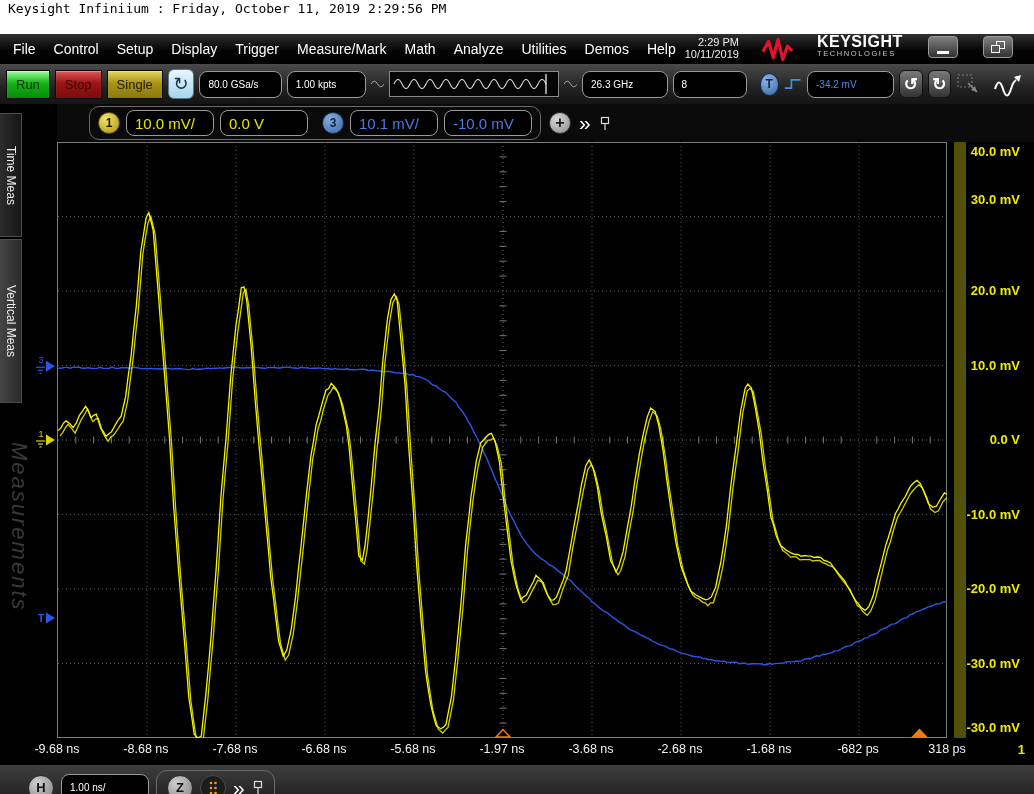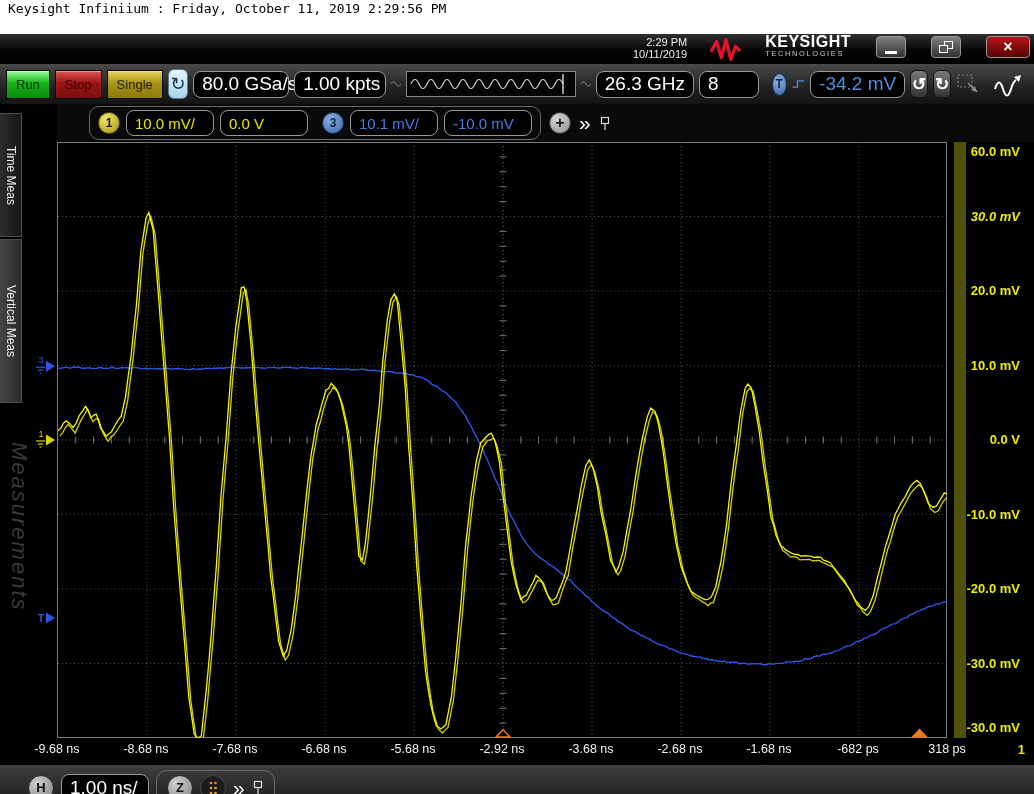--- a/index.html
+++ b/index.html
@@ -27,21 +27,21 @@
   .restore-glyph i:first-child{right:0;top:0;}
   .restore-glyph i:last-child{left:0;bottom:0;background:#555;}
 
   
   .toolbar{height:40px;background:linear-gradient(#4a4a4a,#222 60%,#141414);display:flex;align-items:center;padding:0 6px;gap:5px;}
   .tb-btn{height:29px;border-radius:0;border:1px solid #0a0a0a;display:flex;align-items:center;justify-content:center;font-size:13px;padding:0 9px;box-shadow:inset 0 1px 1px rgba(255,255,255,.4);}
   .run{background:linear-gradient(#9cff9c,#12b412 45%,#0a8a0a);color:#002a00;}
   .stop{background:linear-gradient(#e05555,#9c1414 45%,#7a0e0e);color:#3c0000;}
   .single{background:linear-gradient(#e6d45e,#a89414 45%,#8a7a10);color:#1e1a00;}
   .bluebtn{width:32px;height:30px;border-radius:6px;border:1px solid #5a7a8a;background:linear-gradient(#e8f6ff,#a8d4ec);color:#12344f;font-size:18px;display:flex;align-items:center;justify-content:center;}
-  .field{background:#000;border:1px solid #9a9a9a;border-radius:8px;height:27px;display:flex;align-items:center;padding:0 8px;color:#fff;font-size:19px;white-space:nowrap;}
+  .field{background:#000;border:1px solid #9a9a9a;border-radius:8px;height:27px;display:flex;align-items:center;padding:0 8px;color:#fff;font-size:10px;white-space:nowrap;}
   .preview-box{width:170px;height:26px;border:1px solid #8a8a8a;background:#050505;display:flex;align-items:center;position:relative;}
   .trig-circle{width:23px;height:23px;border-radius:50%;background:radial-gradient(circle at 35% 30%,#8fb4e4,#3a66a8);border:1px solid #16304e;color:#0c2644;font-size:12px;font-weight:bold;display:flex;align-items:center;justify-content:center;}
   .level-field{color:#4a90e0;width:102px;}
   .histbtn{width:28px;height:28px;border-radius:6px;border:1px solid #111;background:linear-gradient(#7a7a7a,#333);color:#fff;font-size:17px;font-weight:bold;display:flex;align-items:center;justify-content:center;}
   .tb-right{margin-left:auto;display:flex;align-items:center;gap:10px;padding-right:4px;}
 
   
   .content{display:flex;height:660px;}
   .sidebar{width:57px;position:relative;background:#000;flex:none;}
   .vtab{position:absolute;left:0;width:22px;background:linear-gradient(90deg,#2c2c2c,#161616);border:1px solid #4e4e4e;border-left:none;color:#f0f0f0;font-size:12px;writing-mode:vertical-rl;display:flex;align-items:center;justify-content:center;}
@@ -84,20 +84,33 @@
 </head>
 <body>
 
 <div class="app">
 
   <div class="titlebar">
     <span>Keysight Infiniium : Friday, October 11, 2019 2:29:56 PM</span>
   </div>
 
   <div class="menubar">
+    <nav class="menu" id="menu">
+        <span>File</span>
+        <span>Control</span>
+        <span>Setup</span>
+        <span>Display</span>
+        <span>Trigger</span>
+        <span>Measure/Mark</span>
+        <span>Math</span>
+        <span>Analyze</span>
+        <span>Utilities</span>
+        <span>Demos</span>
+        <span>Help</span>
+      </nav>
     <div class="menu-right">
       <div class="clock">
         <div>2:29 PM</div>
         <div>10/11/2019</div>
       </div>
       <svg width="34" height="26" viewBox="0 0 36 26">
         <polyline points="2,16 8,5 13,22 18,3 23,24 28,10 33,15" fill="none" stroke="#e8112d" stroke-width="3.4" stroke-linejoin="round"></polyline>
       </svg>
       <div class="brand">
         <div class="brand-name">KEYSIGHT</div>
@@ -305,40 +318,40 @@
               <g>
                 <polygon points="-3,476.05499999999995 -12,470.55499999999995 -12,481.55499999999995" fill="#2d55e5"></polygon>
                 <text x="-17" y="480.05499999999995" fill="#2d55e5" font-size="11" font-weight="bold" text-anchor="middle" font-family="Liberation Sans, sans-serif">T</text>
               </g>
               <polygon points="445,587.5 438,595 452,595" fill="#000" stroke="#e87c1e" stroke-width="1.5"></polygon>
               <polygon points="861.52,587.5 854.52,595 868.52,595" fill="#e87c1e" stroke="#e87c1e" stroke-width="1.5"></polygon>
             </svg>
         </div>
         <div class="vaxis" id="vaxis">
           <div class="scale-strip"></div>
-        <div class="vlabel" style="top: 2px;">60.0 mV</div>
-            <div class="vlabel" style="top: 67px; font-style: italic;">30.0 mV</div>
+        <div class="vlabel" style="top: 2px;">40.0 mV</div>
+            <div class="vlabel" style="top: 50px;">30.0 mV</div>
             <div class="vlabel" style="top: 141px;">20.0 mV</div>
             <div class="vlabel" style="top: 215.5px;">10.0 mV</div>
             <div class="vlabel" style="top: 290px;">0.0 V</div>
             <div class="vlabel" style="top: 364.5px;">-10.0 mV</div>
             <div class="vlabel" style="top: 439px;">-20.0 mV</div>
             <div class="vlabel" style="top: 513.5px;">-30.0 mV</div>
             <div class="vlabel" style="top: 578px;">-30.0 mV</div>
           </div>
       </div>
 
       <div class="taxis" id="taxis">
         <div class="chind">1</div>
       <div class="tlabel" style="left: -42px;">-9.68 ns</div>
           <div class="tlabel" style="left: 47px;">-8.68 ns</div>
           <div class="tlabel" style="left: 136px;">-7.68 ns</div>
           <div class="tlabel" style="left: 225px;">-6.68 ns</div>
           <div class="tlabel" style="left: 314px;">-5.68 ns</div>
-          <div class="tlabel" style="left: 403px;">-2.92 ns</div>
+          <div class="tlabel" style="left: 403px;">-1.97 ns</div>
           <div class="tlabel" style="left: 492px;">-3.68 ns</div>
           <div class="tlabel" style="left: 581px;">-2.68 ns</div>
           <div class="tlabel" style="left: 670px;">-1.68 ns</div>
           <div class="tlabel" style="left: 759px;">-682 ps</div>
           <div class="tlabel" style="left: 848px;">318 ps</div>
         </div>
 
     </div>
   </div>
 

